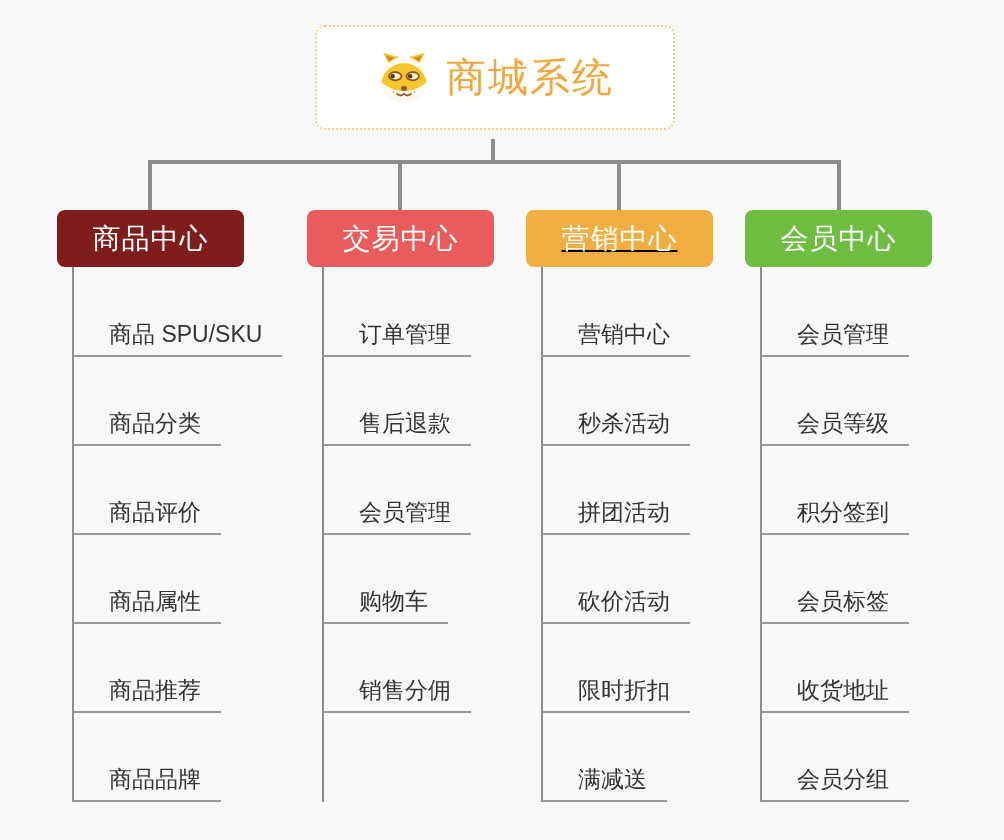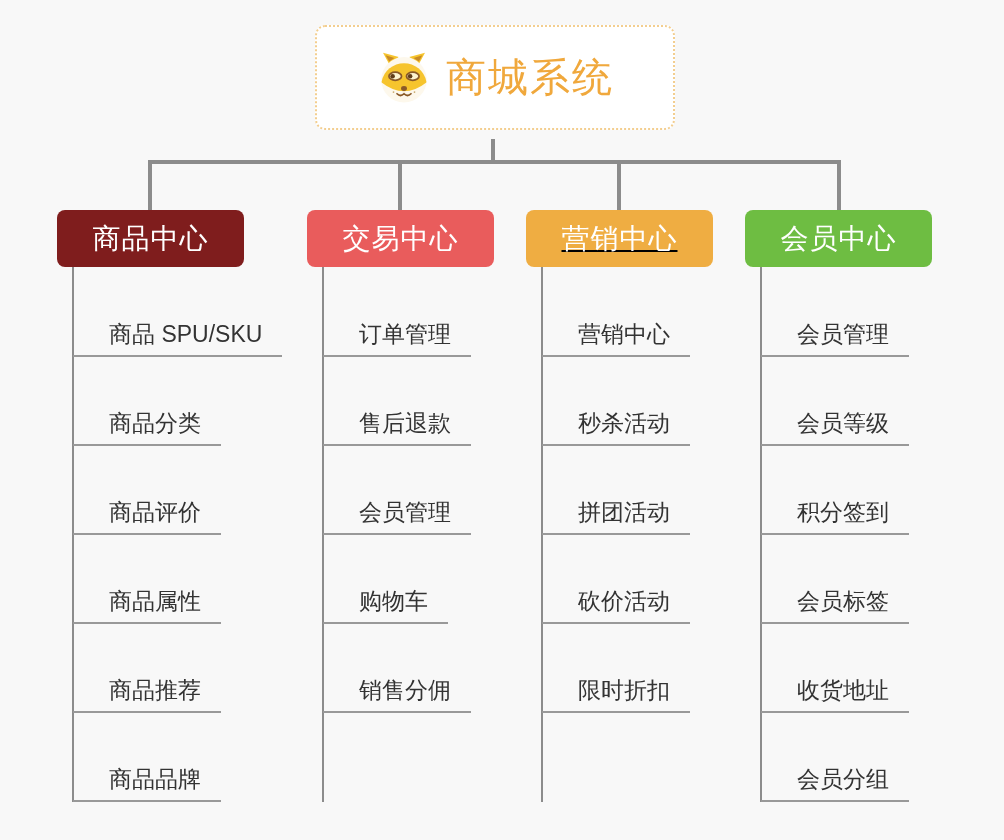--- a/index.html
+++ b/index.html
@@ -135,20 +135,21 @@
 
   <div class="branch branch-2">
     <div class="branch-header" style="background: rgb(239, 173, 66);">营销中心</div>
     <div class="vline"></div>
     <div class="children">
       <div class="child">营销中心</div>
       <div class="child">秒杀活动</div>
       <div class="child">拼团活动</div>
       <div class="child">砍价活动</div>
       <div class="child">限时折扣</div>
+      <div class="child">满减送</div>
     </div>
   </div>
 
   <div class="branch branch-3">
     <div class="branch-header" style="background: rgb(110, 189, 66);">会员中心</div>
     <div class="vline"></div>
     <div class="children">
       <div class="child">会员管理</div>
       <div class="child">会员等级</div>
       <div class="child">积分签到</div>

